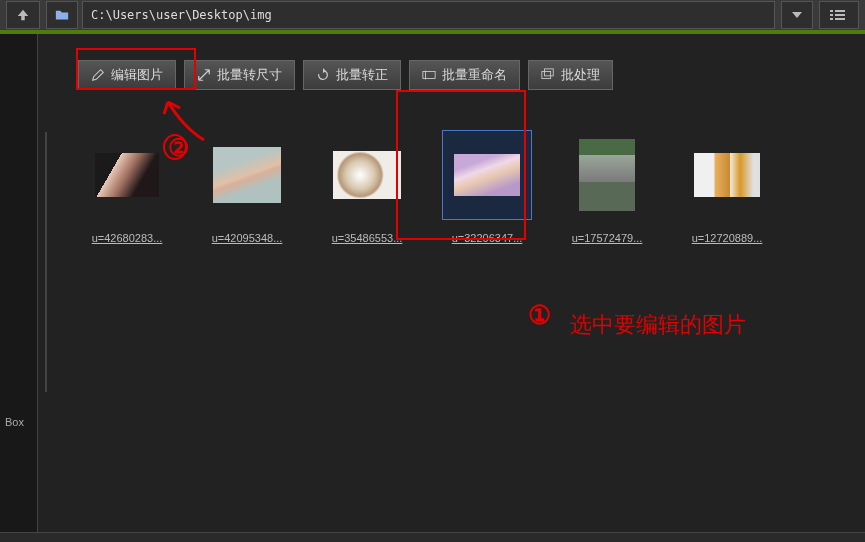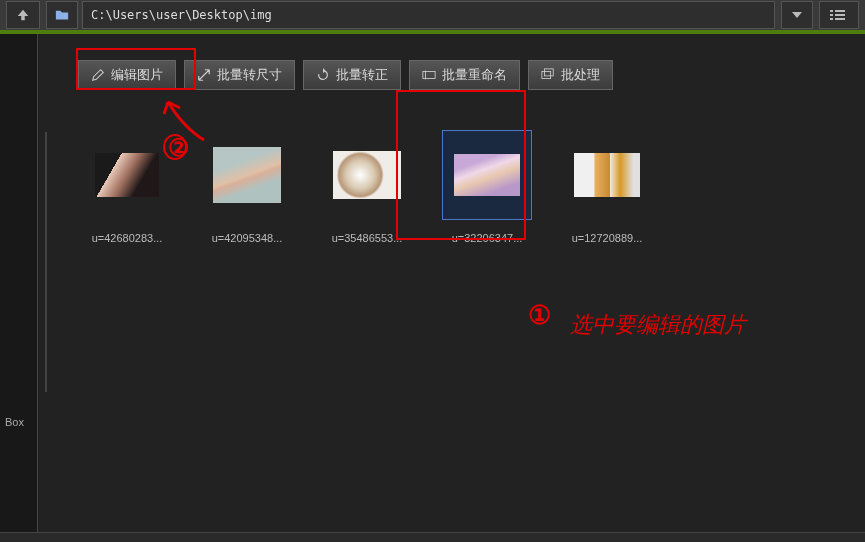--- a/index.html
+++ b/index.html
@@ -132,37 +132,38 @@
     .thumb.selected .thumb-imgwrap {
       border: 1px solid #4a78c8;
       background: #1a2840;
     }
     .thumb-label {
       margin-top: 12px;
       font-size: 11px;
       color: #bbb;
       white-space: nowrap;
       text-align: center;
+      text-decoration: underline;
     }
     
     .img1 { width: 64px; height: 44px; background: linear-gradient(120deg,#1a1a1a 30%,#e8c8b8 30%,#a07060 50%,#201818 70%); }
     .img2 { width: 68px; height: 56px; background: linear-gradient(160deg,#b5c6c4 30%,#e0c0a8 50%,#d8b09a 55%,#b0c2c0 70%); }
     .img3 { width: 68px; height: 48px; background: radial-gradient(circle at 40% 50%,#fff,#d8c8b0 30%,#b89878 45%,#f0ece8 50%); }
     .img4 { width: 66px; height: 42px; background: linear-gradient(160deg,#c8a8d8 25%,#f0d8e8 40%,#e8c8b0 55%,#b898c8 80%); }
     .img5 { width: 64px; height: 46px; background: radial-gradient(circle at 45% 45%,#fff,#d0d0d0 25%,#707a7a 40%,#687270 60%); }
     .img6 { width: 56px; height: 72px; background: linear-gradient(180deg,#4a6a46 22%,#9aa69a 22%,#7a7a7a 60%,#586a56 60%); }
     .img7 { width: 66px; height: 44px; background: linear-gradient(90deg,#f0f0f0 30%,#e8b060 32%,#c88830 55%,#f0e8d8 55%,#d89828 70%,#e0e0e0 90%); }
     
     .anno {
       position: absolute;
       color: #e30000;
       font-size: 22px;
       pointer-events: none;
     }
-    .anno-text { left: 520px; top: 276px; font-style: italic; }
+    .anno-text { left: 520px; top: 276px; }
     .anno-num1 {
       left: 478px; top: 266px;
       font-size: 26px; font-weight: bold;
     }
     .anno-num2 {
       left: 118px; top: 100px;
       font-size: 24px; font-weight: bold;
     }
     .anno-arrow {
       left: 104px; top: 54px;
@@ -280,20 +281,26 @@
       <div class="thumb-label">u=35486553...</div>
     </div>
     <div class="thumb selected">
       <div class="thumb-imgwrap">
           <div class="img4"></div>
         </div>
       <div class="thumb-label">u=32206347...</div>
     </div>
     <div class="thumb">
       <div class="thumb-imgwrap">
+          <div class="img6"></div>
+        </div>
+      <div class="thumb-label">u=17572479...</div>
+    </div>
+    <div class="thumb">
+      <div class="thumb-imgwrap">
           <div class="img7"></div>
         </div>
       <div class="thumb-label">u=12720889...</div>
     </div>
   </div>
 
   <svg class="anno anno-arrow" viewBox="0 0 60 60">
     <path d="M50 52 Q30 40 14 14" stroke="#e30000" stroke-width="3" fill="none"></path>
     <path d="M14 14 L10 26 M14 14 L26 20" stroke="#e30000" stroke-width="3" fill="none"></path>
   </svg>

